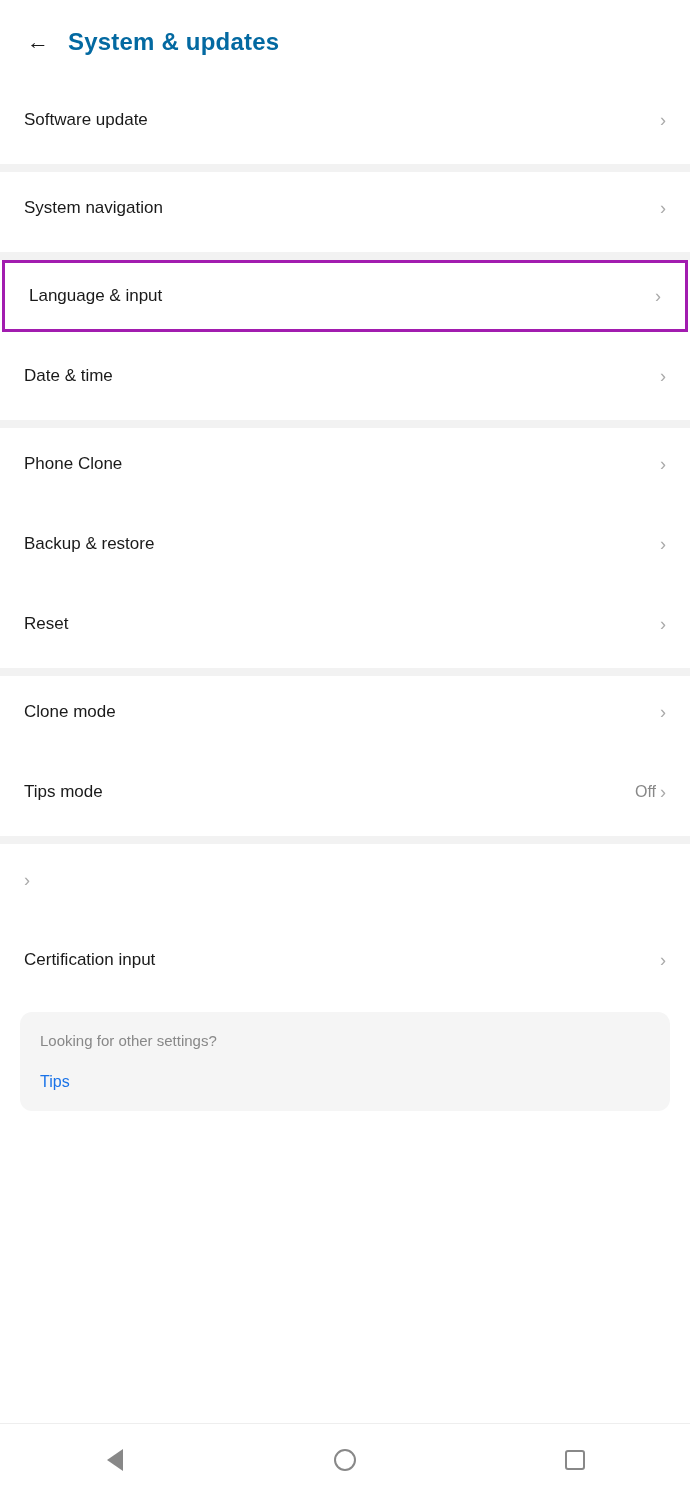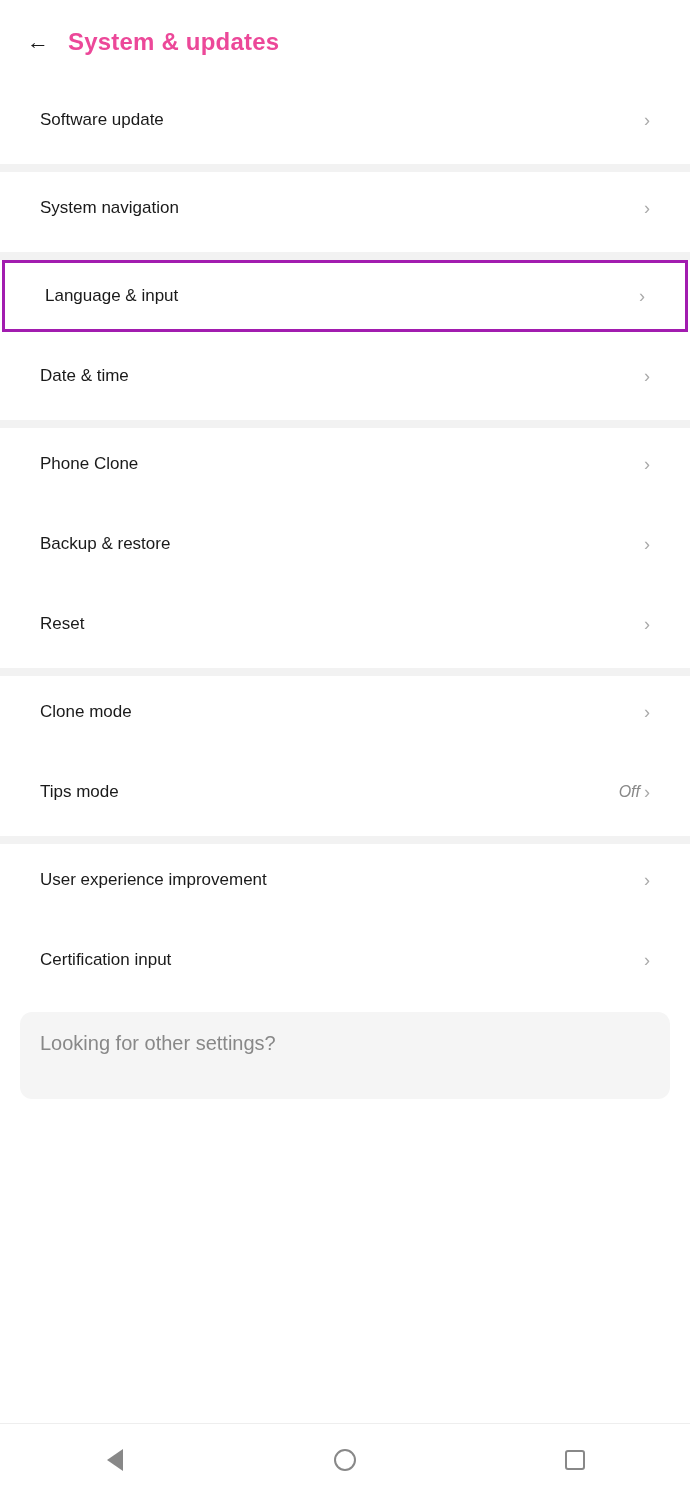--- a/index.html
+++ b/index.html
@@ -35,39 +35,39 @@
     }
 
     .back-arrow {
       font-size: 22px;
       color: #1a1a1a;
     }
 
     .page-title {
       font-size: 24px;
       font-weight: 600;
-      color: #ec4899;
+      color: #0369a1;
       letter-spacing: 0.2px;
     }
 
     .settings-list {
       flex: 1;
       background: #ffffff;
     }
 
     .section-group {
       background: #ffffff;
       margin-bottom: 8px;
     }
 
     .settings-item {
       display: flex;
       align-items: center;
       justify-content: space-between;
-      padding: 0 40px;
+      padding: 0 24px;
       height: 72px;
       background: #ffffff;
       cursor: pointer;
       border-bottom: 1px solid #eeeeee;
       position: relative;
     }
 
     .settings-item:last-child {
       border-bottom: none;
     }
@@ -85,21 +85,20 @@
 
     .item-right {
       display: flex;
       align-items: center;
       gap: 4px;
     }
 
     .item-value {
       font-size: 16px;
       color: #888888;
-      font-style: italic;
     }
 
     .chevron {
       color: #aaaaaa;
       font-size: 18px;
       line-height: 1;
     }
 
     .divider-group {
       height: 8px;
@@ -107,21 +106,21 @@
     }
 
     .suggestions-card {
       margin: 16px 20px 20px 20px;
       background: #f5f5f5;
       border-radius: 12px;
       padding: 20px 20px 20px 20px;
     }
 
     .suggestions-title {
-      font-size: 20px;
+      font-size: 15px;
       color: #888888;
       margin-bottom: 24px;
     }
 
     .suggestion-link {
       display: block;
       font-size: 16px;
       color: #1a73e8;
       margin-bottom: 8px;
       cursor: pointer;
@@ -272,38 +271,38 @@
         <span class="item-value">Off</span>
         <span class="chevron">›</span>
       </div>
     </div>
   </div>
 
   <div class="divider-group"></div>
 
   <div class="section-group">
     <div class="settings-item">
-      <span class="item-label">User experience improvement</span>
       <div class="item-right">
         <span class="chevron">›</span>
       </div>
     </div>
   </div>
 
   <div class="section-group">
     <div class="settings-item">
       <span class="item-label">Certification input</span>
       <div class="item-right">
         <span class="chevron">›</span>
       </div>
     </div>
   </div>
 
   <div class="suggestions-card">
     <div class="suggestions-title">Looking for other settings?</div>
+    <a class="suggestion-link">Tips</a>
   </div>
 
 </div>
 
 <div class="nav-bar">
   <div class="nav-btn">
     <div class="nav-triangle"></div>
   </div>
   <div class="nav-btn">
     <div class="nav-circle"></div>

